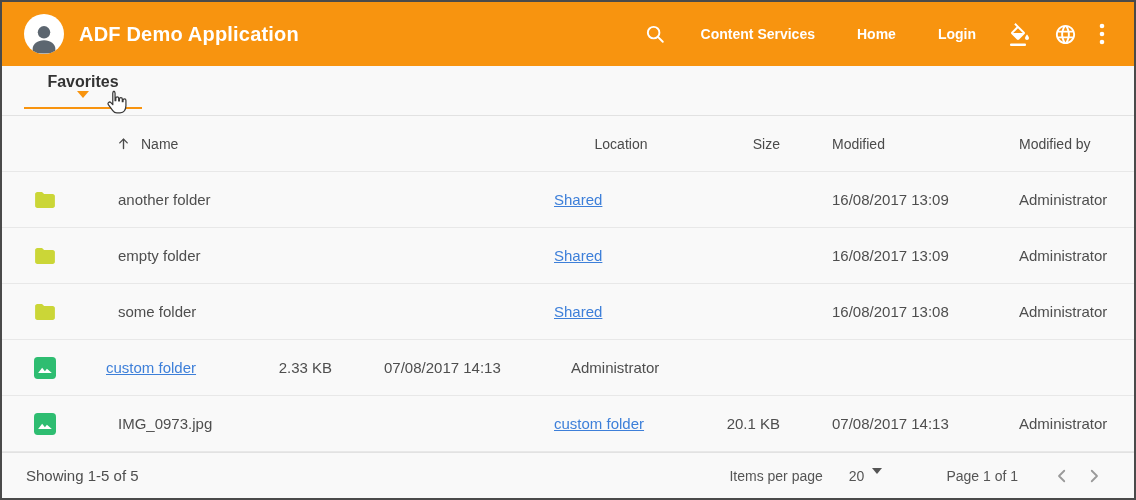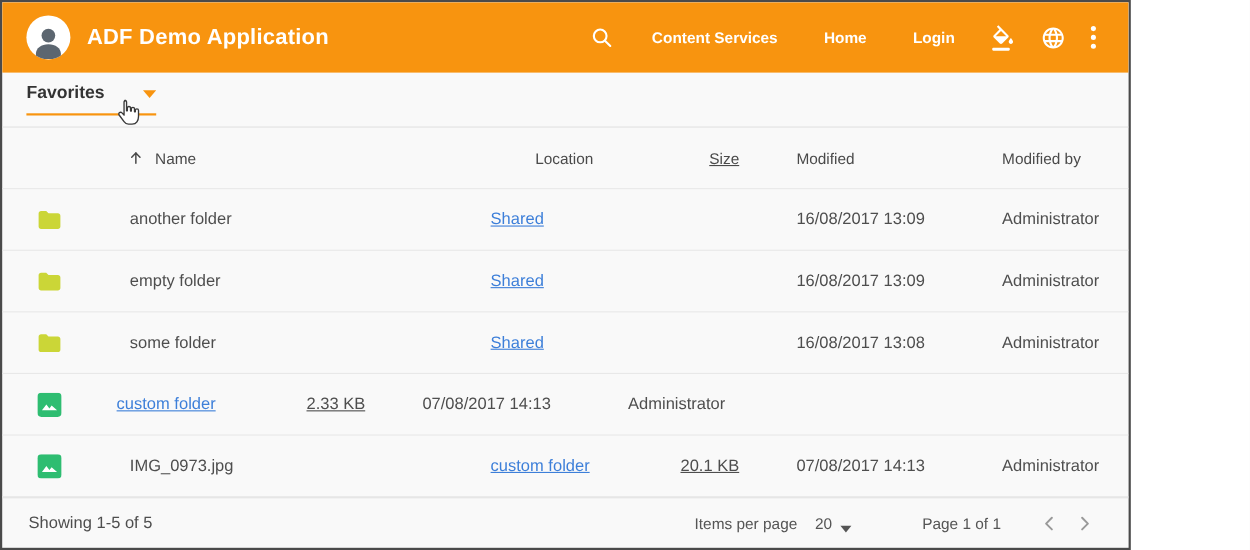--- a/index.html
+++ b/index.html
@@ -1,20 +1,20 @@
 <!DOCTYPE html>
 <html><head>
 <meta charset="utf-8">
 <style>
   * { box-sizing: border-box; margin: 0; padding: 0; }
   html,body { width:1136px; height:500px; }
   body { font-family:"Liberation Sans", sans-serif; }
 
   .frame {
-    width:1028px; height:500px;
+    width:1136px; height:500px;
     border:2px solid #4a4a4a;
     background:#f9f9f9;
     display:flex; flex-direction:column;
     position:relative; overflow:hidden;
   }
 
   
   .app-header {
     height:64px; flex:0 0 64px;
     background:#F8940F;
@@ -38,53 +38,53 @@
 
   
   .fav-bar {
     height:50px; flex:0 0 50px;
     display:flex; align-items:center;
     padding-left:22px;
     border-bottom:1px solid #e2e2e2;
   }
   .fav-dd {
     width:118px; display:flex; align-items:center; justify-content:space-between;
-    padding-bottom:9px; border-bottom:2px solid #F8940F; cursor:pointer;
+    padding-bottom:9px; border-bottom:2px solid #F8940F; cursor:pointer;flex-direction:column;
   }
   .fav-label { font-size:16px; font-weight:700; color:#333; }
   .caret-down { width:0; height:0; border-left:6px solid transparent; border-right:6px solid transparent; border-top:7px solid #F8940F; }
 
   
   .trow {
     display:flex; align-items:center;
     height:56px; flex:0 0 56px;
     padding-left:24px;
     border-bottom:1px solid #e8e8e8;
     font-size:15px; color:#4e4e4e;gap:32px;
   }
   .thead { font-size:14px; color:#4a4a4a; }
   .c-icon { width:48px; flex:0 0 48px; display:flex; align-items:center; padding-left:8px; }
   .c-name { flex:1; display:flex; align-items:center; padding-left:12px; }
   .c-loc  { width:134px; flex:0 0 134px; }
   .thead .c-loc { text-align:center; }
-  .c-size { width:60px; flex:0 0 60px; text-align:right;text-decoration:underline; }
+  .c-size { width:60px; flex:0 0 60px; text-align:right; }
   .c-mod  { width:155px; flex:0 0 155px; margin-left:20px; }
   .c-by   { width:115px; flex:0 0 115px; }
   .sort-arrow { display:flex; align-items:center; margin-right:10px; margin-left:-2px; cursor:pointer; }
   a.link { color:#3D7FD9; text-decoration:underline; cursor:pointer; }
 
   
   .pag-bar {
     flex:1; display:flex; align-items:center;
     border-top:1px solid #e2e2e2;
     padding:0 24px;
     font-size:15px; color:#4e4e4e;
   }
   .pag-right { margin-left:auto; display:flex; align-items:center; font-size:14px; color:#555; }
-  .ipp-select { display:flex; align-items:flex-end; margin-left:16px; cursor:pointer; }
+  .ipp-select { display:flex; align-items:flex-start; margin-left:26px; cursor:pointer; }
   .ipp-caret { width:0; height:0; border-left:5px solid transparent; border-right:5px solid transparent; border-top:6px solid #555; margin-left:8px; }
   .page-label { margin-left:64px; }
   .pg-btn { display:flex; align-items:center; justify-content:center; width:32px; height:32px; cursor:pointer; }
   .pg-prev { margin-left:28px; }
 
   
   .cursor { position:absolute; left:101px; top:86px; z-index:50; pointer-events:none; }
 </style>
 </head>
 <body>

